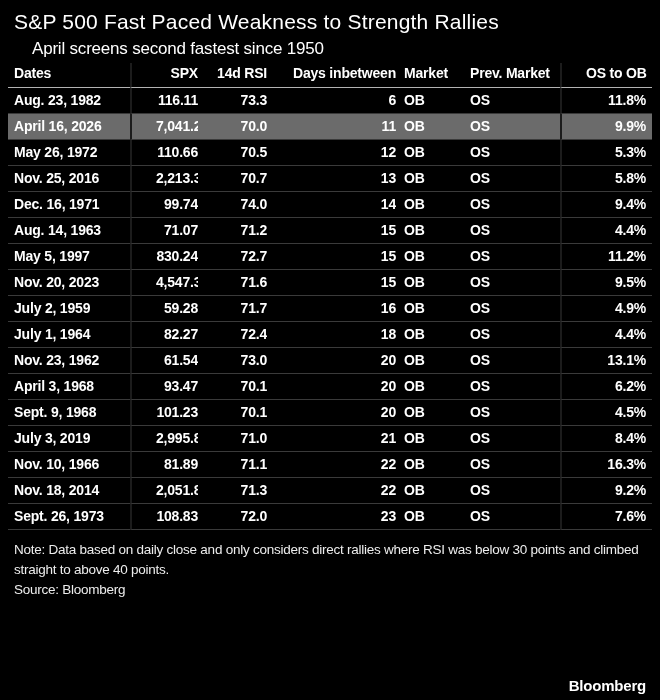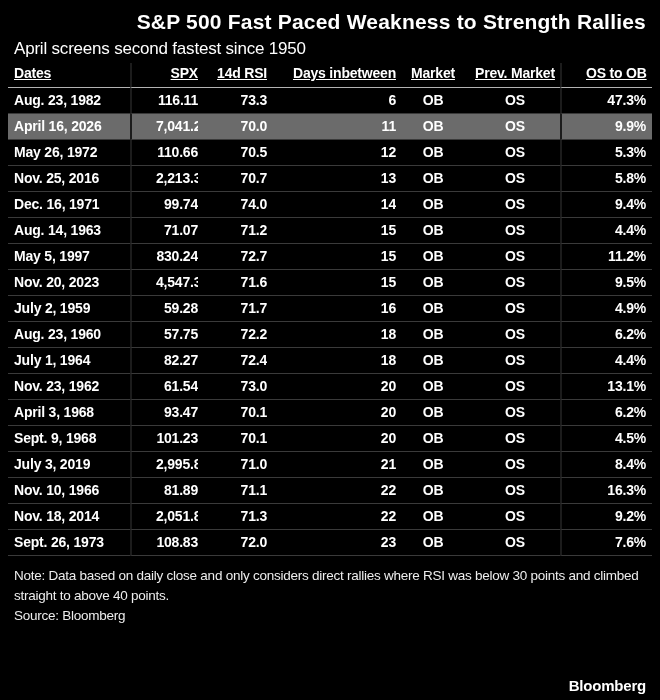--- a/index.html
+++ b/index.html
@@ -18,27 +18,26 @@
     background: var(--background);
     overflow: hidden;
     font-family: "Liberation Sans", sans-serif;
     color: var(--text);
   }
   .page { width: 660px; height: 700px; padding-top: 9px; position: relative; }
 
   .title {
     margin: 0 14px;
     font-size: 21px;
-    font-weight: 700;
+    font-weight: 400;
     line-height: 26px;
     letter-spacing: 0.2px;
-    text-align: right;
   }
   .subtitle {
-    margin: 3px 14px 0;
+    margin: 3px 32px 0;
     font-size: 17px;
     font-weight: 400;
     line-height: 21px;
     letter-spacing: -0.2px;
   }
 
   table.data-table {
     margin: 4px 0 0 8px;
     width: 644px;
     border-collapse: separate;
@@ -49,30 +48,29 @@
     font-size: 14px;
     font-weight: 700;
     letter-spacing: -0.2px;
     white-space: nowrap;
     overflow: hidden;
   }
   thead th {
     padding: 2px 0 6px;
     line-height: 16px;
     border-bottom: 1px solid var(--header-rule);
-    text-decoration: underline;
   }
   tbody td {
     padding: 4px 0;
     line-height: 17px;
     border-bottom: 1px solid var(--row-separator);
   }
   .c-dates { text-align: left; padding-left: 6px; }
   .c-num   { text-align: right; }
-  .c-mkt   { text-align: center; padding-left: 8px; }
+  .c-mkt   { text-align: left; padding-left: 8px; }
   .c-pct   { text-align: right; padding-right: 6px; }
   .div-left { border-left: 2px solid var(--divider); padding-left: 24px; }
   tr.highlight td { background: var(--highlight-row-bg); margin-left: 32px; }
 
   .note {
     margin: 10px 14px 0;
     max-width: 628px;
     font-size: 13.5px;
     line-height: 20px;
     letter-spacing: -0.25px;
@@ -123,21 +121,21 @@
       </tr>
     </thead>
     <tbody>
         <tr>
     <td class="c-dates">Aug. 23, 1982</td>
     <td class="c-num div-left">116.11</td>
     <td class="c-num">73.3</td>
     <td class="c-num">6</td>
     <td class="c-mkt">OB</td>
     <td class="c-mkt">OS</td>
-    <td class="c-pct div-left">47.3%</td>
+    <td class="c-pct div-left">11.8%</td>
   </tr>
         <tr class="highlight">
     <td class="c-dates">April 16, 2026</td>
     <td class="c-num div-left">7,041.28</td>
     <td class="c-num">70.0</td>
     <td class="c-num">11</td>
     <td class="c-mkt">OB</td>
     <td class="c-mkt">OS</td>
     <td class="c-pct div-left">9.9%</td>
   </tr>
@@ -198,29 +196,20 @@
         <tr>
     <td class="c-dates">July 2, 1959</td>
     <td class="c-num div-left">59.28</td>
     <td class="c-num">71.7</td>
     <td class="c-num">16</td>
     <td class="c-mkt">OB</td>
     <td class="c-mkt">OS</td>
     <td class="c-pct div-left">4.9%</td>
   </tr>
         <tr>
-    <td class="c-dates">Aug. 23, 1960</td>
-    <td class="c-num div-left">57.75</td>
-    <td class="c-num">72.2</td>
-    <td class="c-num">18</td>
-    <td class="c-mkt">OB</td>
-    <td class="c-mkt">OS</td>
-    <td class="c-pct div-left">6.2%</td>
-  </tr>
-        <tr>
     <td class="c-dates">July 1, 1964</td>
     <td class="c-num div-left">82.27</td>
     <td class="c-num">72.4</td>
     <td class="c-num">18</td>
     <td class="c-mkt">OB</td>
     <td class="c-mkt">OS</td>
     <td class="c-pct div-left">4.4%</td>
   </tr>
         <tr>
     <td class="c-dates">Nov. 23, 1962</td>

